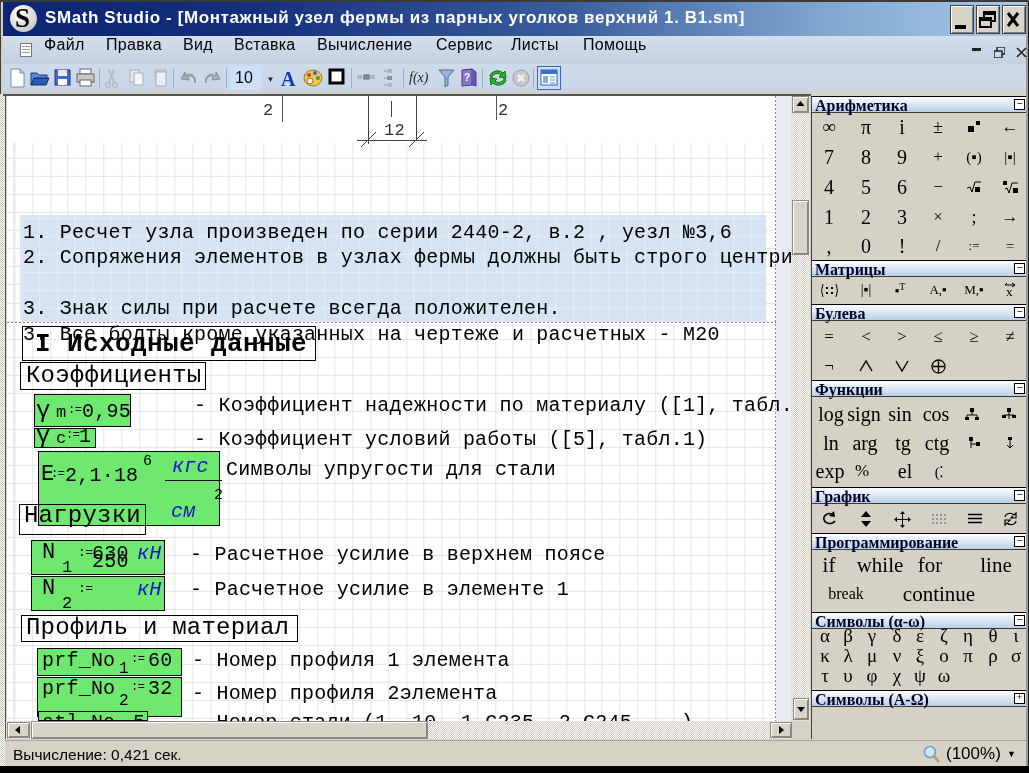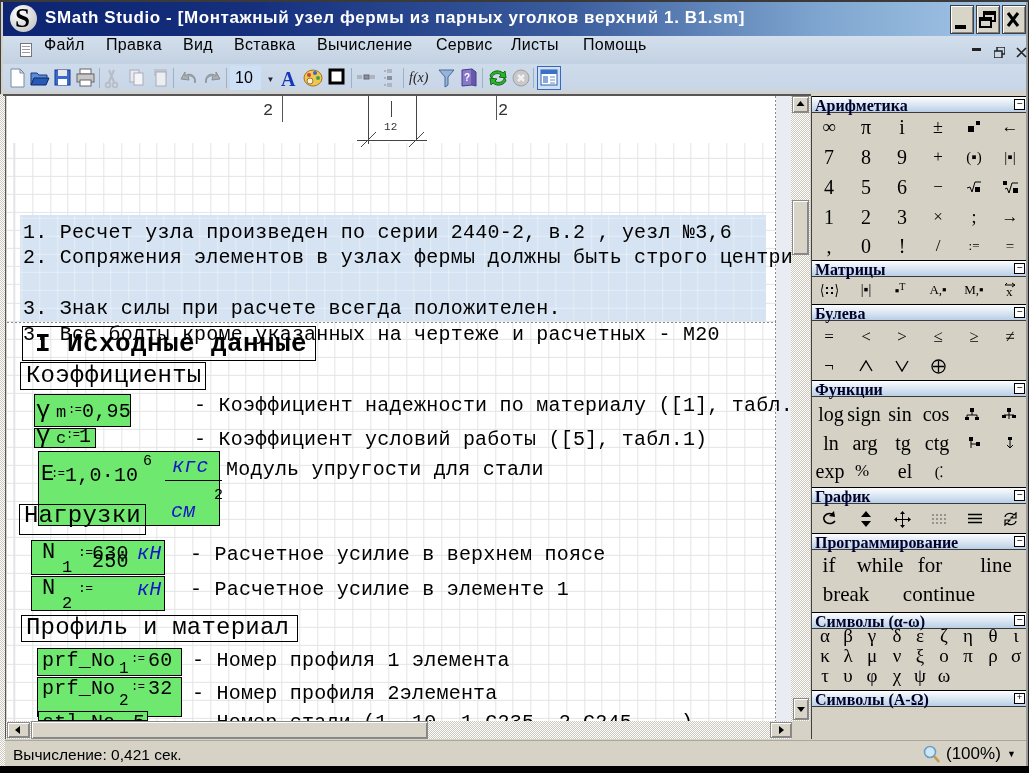--- a/index.html
+++ b/index.html
@@ -197,21 +197,21 @@
   <line x1="409.5" y1="0" x2="409.5" y2="45" stroke="#444"></line>
   <line x1="384.5" y1="5" x2="384.5" y2="21" stroke="#444"></line>
   <line x1="350" y1="44.5" x2="420" y2="44.5" stroke="#444"></line>
   <line x1="354" y1="51" x2="369" y2="36" stroke="#444"></line>
   <line x1="402" y1="51" x2="417" y2="36" stroke="#444"></line>
   <line x1="0" y1="226.5" x2="769" y2="226.5" stroke="#8a8a8a" stroke-dasharray="2 2"></line>
   <line x1="768.5" y1="0" x2="768.5" y2="625" stroke="#8a8a8a" stroke-dasharray="2 2"></line>
  </svg>
  <span class="abs ct" style="left:256px;top:6px;font-size:17px;color:#333">2</span>
  <span class="abs ct" style="left:491px;top:6px;font-size:17px;color:#333">2</span>
- <span class="abs ct" style="left:377px;top:26px;font-size:11px;color:#333">12</span>
+ <span class="abs ct" style="left:377px;top:26px;font-size:17px;color:#333">12</span>
  <span class="abs ct" style="left:16px;top:127px">1. Ресчет узла произведен по серии 2440-2, в.2 , уезл №3,6</span>
  <span class="abs ct" style="left:16px;top:152px">2. Сопряжения элементов в узлах фермы должны быть строго центри</span>
  <span class="abs ct" style="left:16px;top:203px">3. Знак силы при расчете всегда положителен.</span>
  <span class="abs ct" style="left:16px;top:229px">3. Все болты кроме указанных на чертеже и расчетных - М20</span>
  <div class="abs box" style="left:15px;top:230px;width:294px;height:35px"></div>
  <span class="abs ct" style="left:28px;top:235px;font-size:26px;font-weight:bold;letter-spacing:0.4px">I Исходные данные</span>
  <div class="abs box" style="left:13px;top:266px;width:186px;height:28px"></div>
  <span class="abs ct" style="left:19px;top:268px;font-size:24px">Коэффициенты</span>
 
  <div class="abs green" style="left:27px;top:298px;width:97px;height:33px"></div>
@@ -224,27 +224,27 @@
  <div class="abs green" style="left:27px;top:332px;width:62px;height:20px"></div>
  <span class="abs ct" style="left:29px;top:328px;font-size:24px">γ</span>
  <span class="abs ct" style="left:49px;top:334px;font-size:17px">c</span>
  <span class="abs ct" style="left:59px;top:333px;font-size:12px;letter-spacing:-0.5px">:=</span>
  <span class="abs ct" style="left:72px;top:331px">1</span>
  <span class="abs ct" style="left:187px;top:334px">- Коэффициент условий работы ([5], табл.1)</span>
 
  <div class="abs green" style="left:31px;top:355px;width:182px;height:75px"></div>
  <span class="abs ct" style="left:34px;top:368px;font-size:22px">E</span>
  <span class="abs ct" style="left:44px;top:372px;font-size:12px;letter-spacing:-0.5px">:=</span>
- <span class="abs ct" style="left:58px;top:370px">1,0·10</span>
+ <span class="abs ct" style="left:58px;top:370px">2,1·18</span>
  <span class="abs ct" style="left:136px;top:358px;font-size:15px">6</span>
  <div class="abs" style="left:158px;top:384px;width:57px;height:1px;background:#000"></div>
  <span class="abs ct un" style="left:165px;top:361px;font-size:20px">кгс</span>
  <span class="abs ct un" style="left:164px;top:406px;font-size:20px">см</span>
  <span class="abs ct un" style="left:207px;top:392px;font-size:15px;font-style:normal;color:#000">2</span>
- <span class="abs ct" style="left:219px;top:364px">Модуль упругости для стали</span>
+ <span class="abs ct" style="left:219px;top:364px">Символы упругости для стали</span>
 
  <div class="abs box" style="left:12px;top:408px;width:127px;height:31px"></div>
  <span class="abs ct" style="left:17px;top:408px;font-size:24px">Нагрузки</span>
 
  <div class="abs green" style="left:24px;top:444px;width:134px;height:35px"></div>
  <span class="abs ct" style="left:35px;top:446px;font-size:22px">N</span>
  <span class="abs ct" style="left:55px;top:463px;font-size:17px">1</span>
  <span class="abs ct" style="left:71px;top:450px;font-size:13px;letter-spacing:-0.5px">:=</span>
  <span class="abs ct" style="left:85px;top:448px">630</span>
  <span class="abs ct un" style="left:130px;top:448px;font-size:20px">кН</span>
@@ -465,21 +465,21 @@
         <path d="M13 9 A5 4 0 0 1 4 11 l-2 2 v-5 h5 l-2 2" fill="none" stroke="#000" stroke-width="1.2"></path>
       </svg>
  <div class="abs phead" style="top:437px">
         <span class="pt">Программирование</span>
         <span class="pmin">−</span>
       </div>
  <span class="abs pb" style="left:17px;top:469px;font-size:21px">if</span>
  <span class="abs pb" style="left:68px;top:469px;font-size:21px">while</span>
  <span class="abs pb" style="left:118px;top:469px;font-size:21px">for</span>
  <span class="abs pb" style="left:184px;top:469px;font-size:21px">line</span>
- <span class="abs pb" style="left:34px;top:498px;font-size:21px">break</span>
+ <span class="abs pb" style="left:34px;top:498px;font-size:16px">break</span>
  <span class="abs pb" style="left:127px;top:498px;font-size:21px">continue</span>
  <div class="abs phead" style="top:516px">
         <span class="pt">Символы (α-ω)</span>
         <span class="pmin">−</span>
       </div>
  <span class="abs pb" style="left:13px;top:540px;font-size:19px">α</span>
  <span class="abs pb" style="left:36px;top:540px;font-size:19px">β</span>
  <span class="abs pb" style="left:60px;top:540px;font-size:19px">γ</span>
  <span class="abs pb" style="left:85px;top:540px;font-size:19px">δ</span>
  <span class="abs pb" style="left:108px;top:540px;font-size:19px">ε</span>

